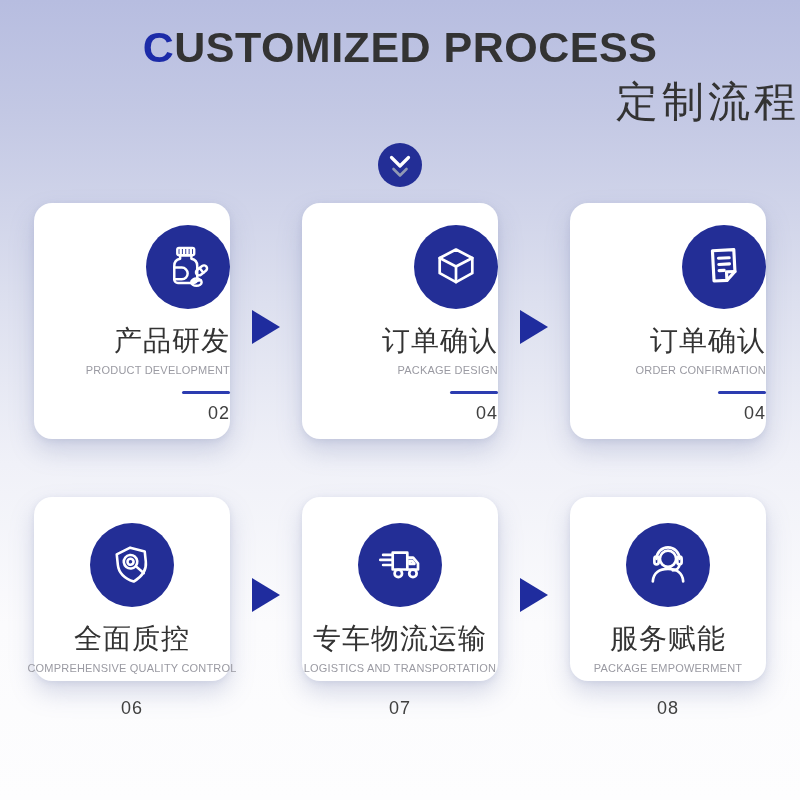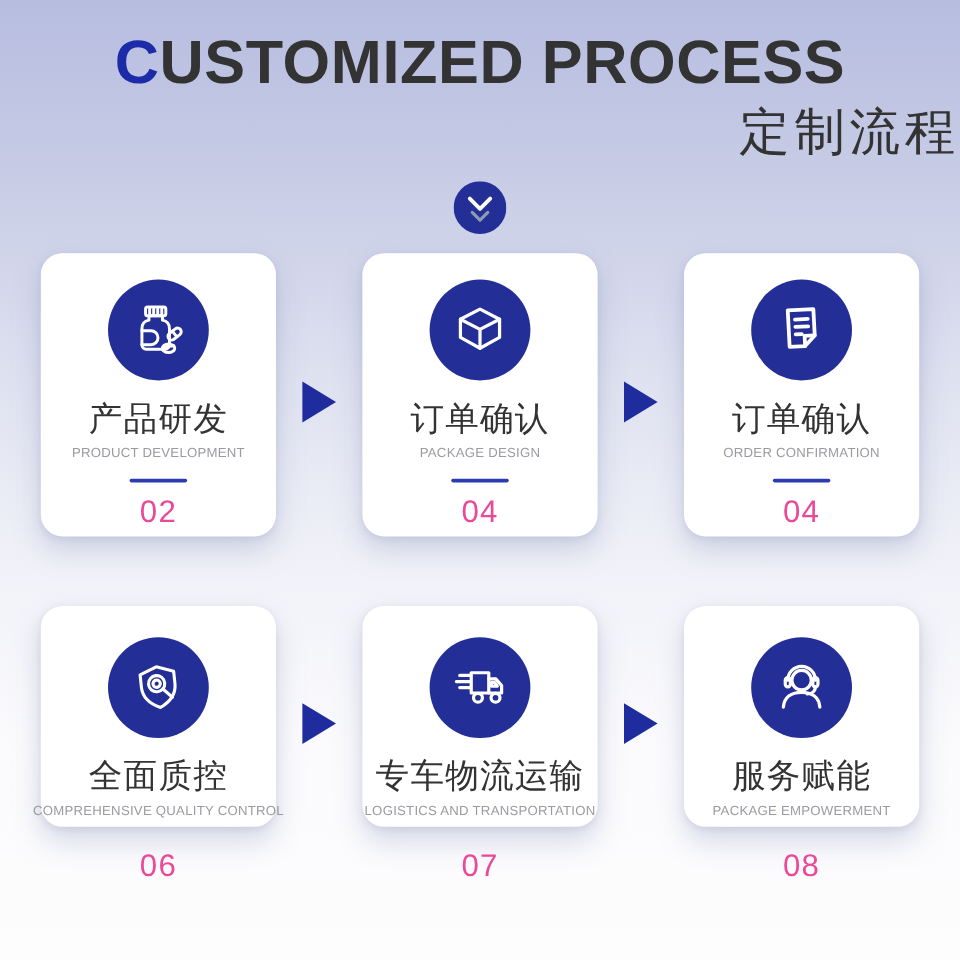--- a/index.html
+++ b/index.html
@@ -1,45 +1,45 @@
 <!DOCTYPE html>
 <html><head>
 <meta charset="utf-8">
 <style>
   html,body{margin:0;padding:0;}
   .stage{
     position:relative;width:800px;height:800px;overflow:hidden;
     font-family:"Liberation Sans","DejaVu Sans",sans-serif;
     background:linear-gradient(180deg,#b7bde0 0%,#c3c8e4 14%,#dde0ef 38%,#f0f1f8 58%,#fbfbfd 78%,#fdfdfe 100%);
   }
-  .title{margin:0;padding-top:26px;text-align:center;font-size:51px;font-weight:bold;
+  .title{margin:0;padding-top:26px;text-align:center;font-size:43px;font-weight:bold;
          color:#333;letter-spacing:.5px;line-height:1;}
   .title .accent{color:#1c2ba8;}
   .subtitle-cn{margin-top:12px;text-align:right;font-size:42px;color:#333;
                letter-spacing:4px;line-height:1;font-weight:400;}
   .scroll-badge{width:44px;height:44px;margin:20px auto 0;position:relative;}
   .rows{width:736px;margin:0 auto;}
   .row{display:flex;justify-content:center;align-items:stretch;}
   .row1{margin-top:16px;}
   .row2{margin-top:58px;}
   .card{width:196px;background:#fff;border-radius:18px;
         box-shadow:0 12px 24px rgba(120,130,175,.28),0 2px 6px rgba(120,130,175,.16);
         display:flex;flex-direction:column;align-items:center;}
-  .row1 .card{height:236px;}
+  .row1 .card{height:236px;align-items:flex-end;}
   .row2 .card{height:184px;}
   .arrow-cell{width:72px;display:flex;align-items:center;justify-content:center;}
   .arrow{width:0;height:0;border-top:17px solid transparent;border-bottom:17px solid transparent;
          border-left:28px solid #1f2c9e;margin-top:12px;}
   .icon-circle{width:84px;height:84px;border-radius:50%;background:#232e96;
                margin-top:22px;display:flex;align-items:center;justify-content:center;flex:none;}
   .row2 .icon-circle{margin-top:26px;}
   .card-title{margin-top:17px;font-size:28px;color:#333;letter-spacing:1px;line-height:1.1;white-space:nowrap;}
   .card-sub{margin-top:7px;font-size:11px;color:#9a9aa2;letter-spacing:.2px;white-space:nowrap;}
   .divider{margin-top:15px;width:48px;height:3px;background:#2c3cb0;border-radius:2px;}
-  .card-number{margin-top:9px;font-size:26px;color:#ec4899;font-weight:500;letter-spacing:1px;}
+  .card-number{margin-top:9px;font-size:18px;color:#404040;font-weight:500;letter-spacing:1px;}
   svg.icon{display:block;}
 </style>
 </head>
 <body>
 
 <div class="stage">
 
   <h1 class="title"><span class="accent">C</span><span>USTOMIZED PROCESS</span></h1>
 
   <div class="subtitle-cn">定制流程</div>

